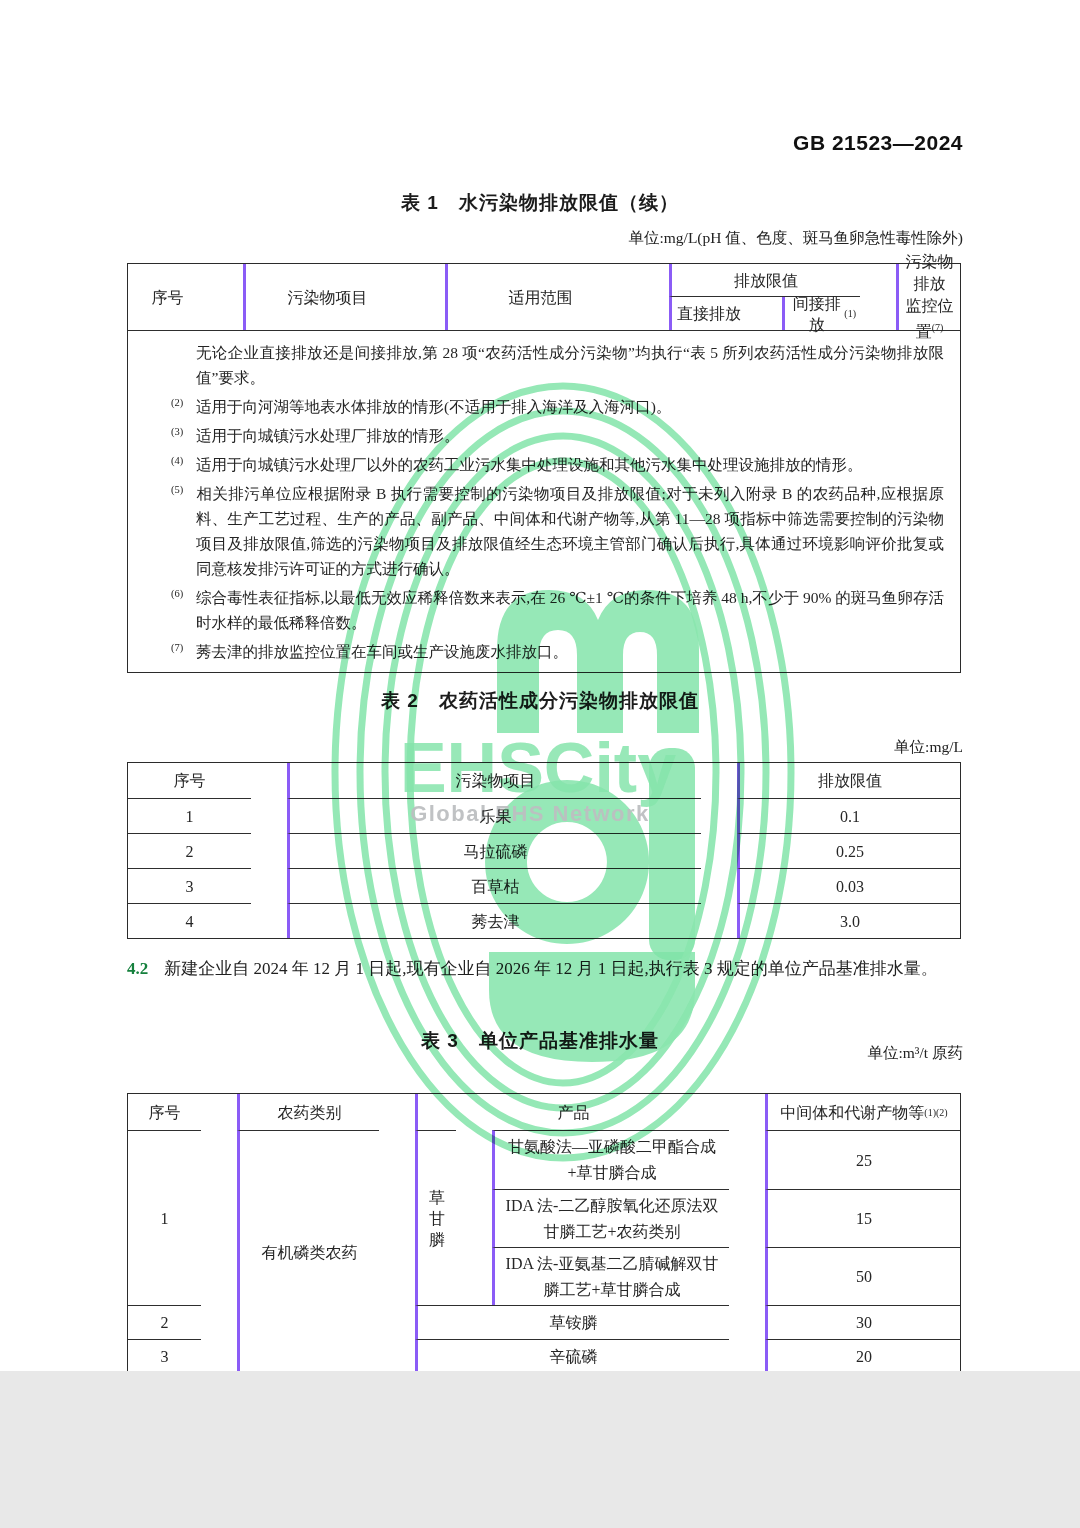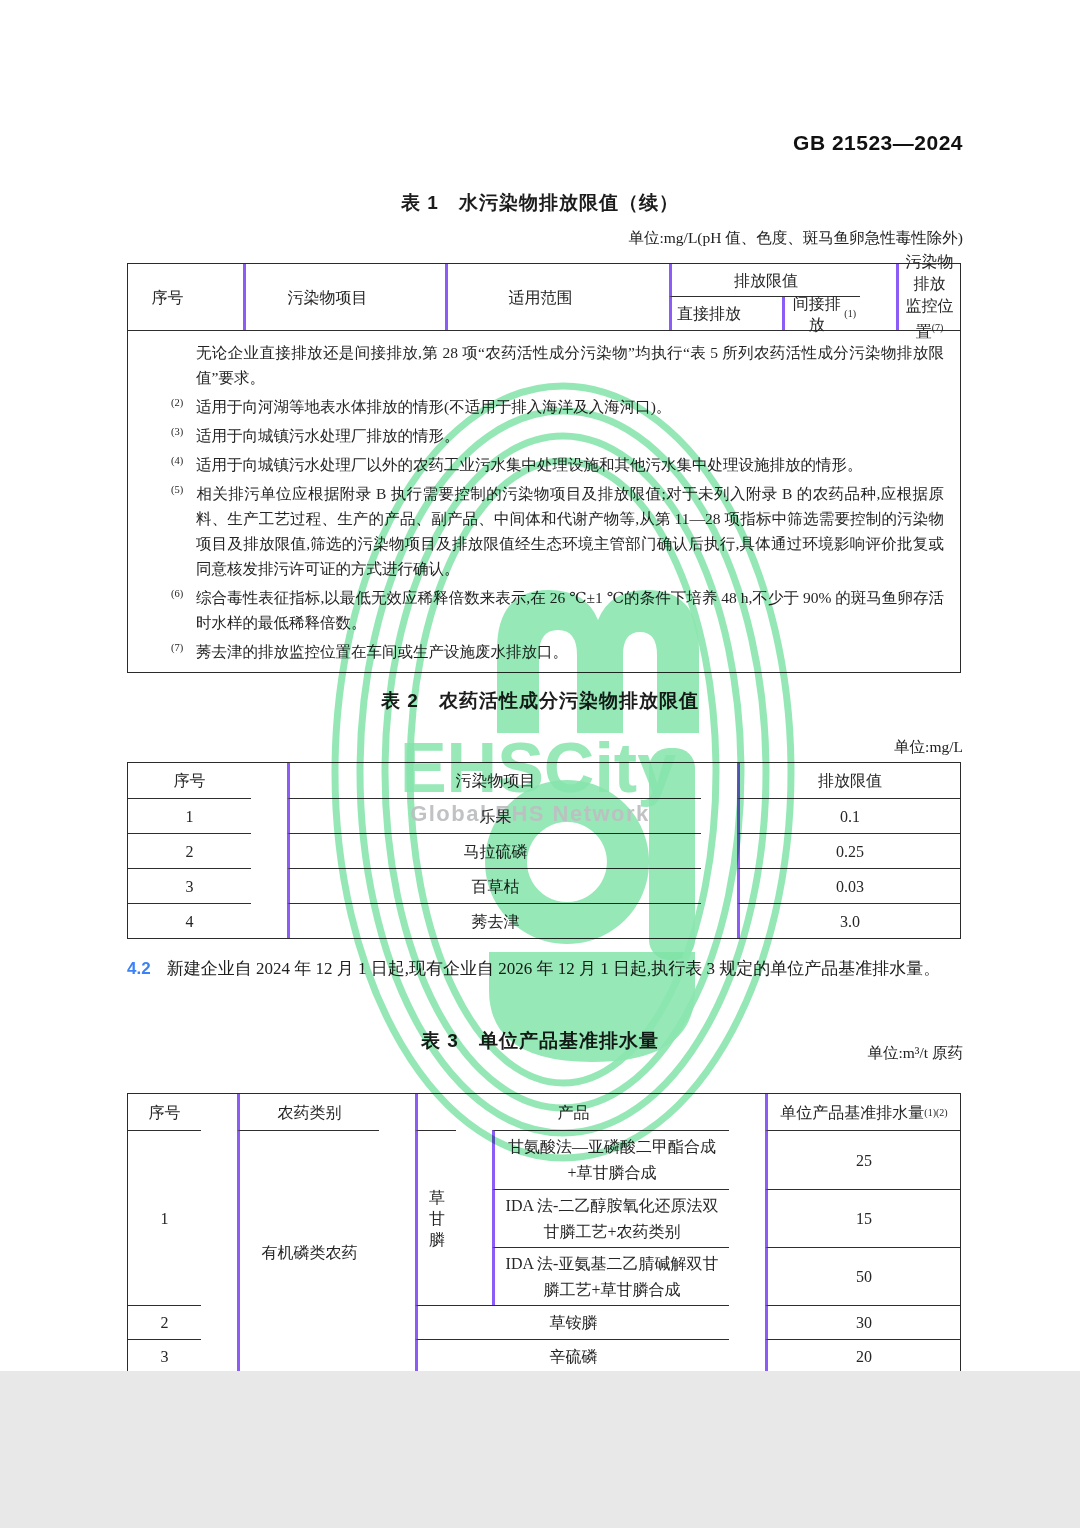--- a/index.html
+++ b/index.html
@@ -33,21 +33,21 @@
   .t1-notes{border-top:1px solid #2e2e2e;padding:9px 16px 8px 43px;min-height:308px;box-sizing:border-box;
         font-size:15.5px;line-height:25px;color:#242424;}
   .note{padding-left:25px;text-indent:-25px;text-align:justify;}
   .note.flush{text-indent:0;}
   .note sup{display:inline-block;width:25px;text-indent:0;font-size:10.5px;vertical-align:6px;}
   
   .t2{position:absolute;left:127px;top:762px;width:834px;border:1.5px solid #2b2b2b;box-sizing:border-box;
       display:grid;grid-template-columns:123px 450px 1fr;grid-auto-rows:35px;}
   
   .clause{position:absolute;left:127px;top:955px;width:836px;font-size:17px;line-height:28px;text-align:justify;color:#202020;}
-  .clause b{font-family:Liberation Sans, sans-serif;font-size:17px;margin-right:16px;color:#3b82f6;}
+  .clause b{font-family:Liberation Serif, serif;font-size:17px;margin-right:16px;color:#15803d;}
   
   .t3{position:absolute;left:127px;top:1093px;width:834px;border:1.5px solid #2b2b2b;box-sizing:border-box;
       display:grid;grid-template-columns:73px 178px 77px 273px 1fr;grid-template-rows:36px 59px 58px 58px 34px 34px;}
   .h-seq{grid-column:1;grid-row:1;} .h-cat{grid-column:2;grid-row:1;}
   .h-prod{grid-column:3/span 2;grid-row:1;} .h-bench{grid-column:5;grid-row:1;}
   .g-seq{grid-column:1;grid-row:2/span 3;} .g-cat{grid-column:2;grid-row:2/span 5;}
   .g-sub{grid-column:3;grid-row:2/span 3;}
   .pA{grid-column:4;grid-row:2;} .vA{grid-column:5;grid-row:2;}
   .pB{grid-column:4;grid-row:3;} .vB{grid-column:5;grid-row:3;}
   .pC{grid-column:4;grid-row:4;} .vC{grid-column:5;grid-row:4;}
@@ -125,21 +125,21 @@
   </div>
 
   <div class="tbl-title t3-title">表 3　单位产品基准排水量</div>
   <div class="unit-note u3">单位:m³/t 原药</div>
 
   <div class="t3">
     <div class="cell h-seq">序号</div>
     <div class="cell bl h-cat">农药类别</div>
     <div class="cell bl h-prod">产品</div>
     <div class="cell bl h-bench">
-      <span>单位产品基准排水量</span>
+      <span>中间体和代谢产物等</span>
         <sup>(1)(2)</sup>
     </div>
 
     <div class="cell bt g-seq">1</div>
     <div class="cell bl bt g-sub">草甘膦</div>
     <div class="cell bl bt g-cat">有机磷类农药</div>
 
     <div class="cell bl bt pA prod-cell">甘氨酸法—亚磷酸二甲酯合成+草甘膦合成</div>
     <div class="cell bl bt vA">25</div>
     <div class="cell bl bt pB prod-cell">IDA 法-二乙醇胺氧化还原法双甘膦工艺+农药类别</div>

